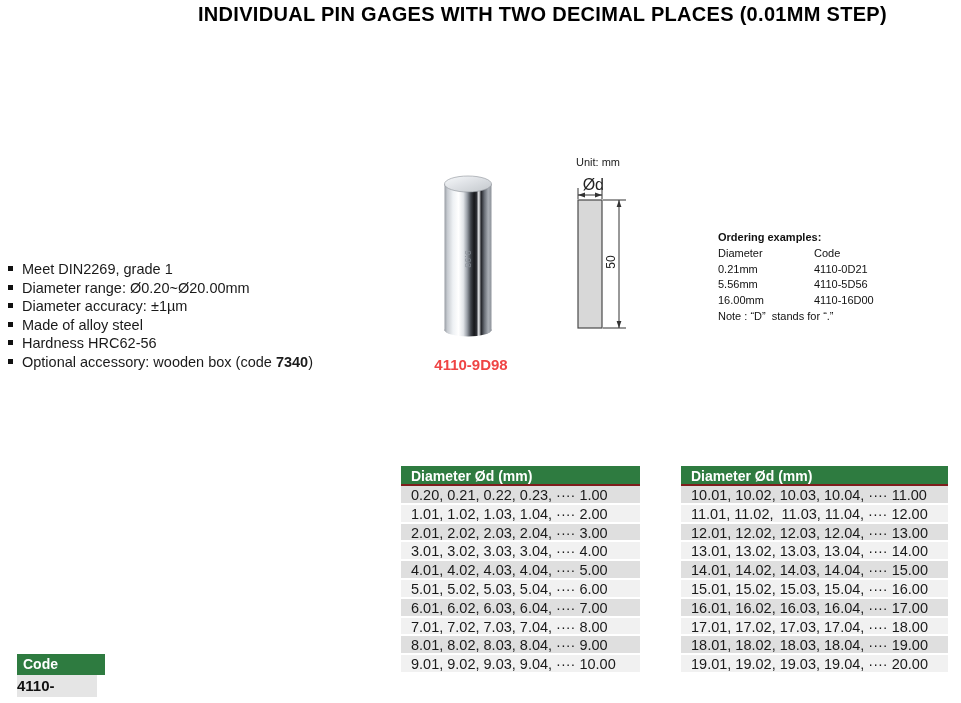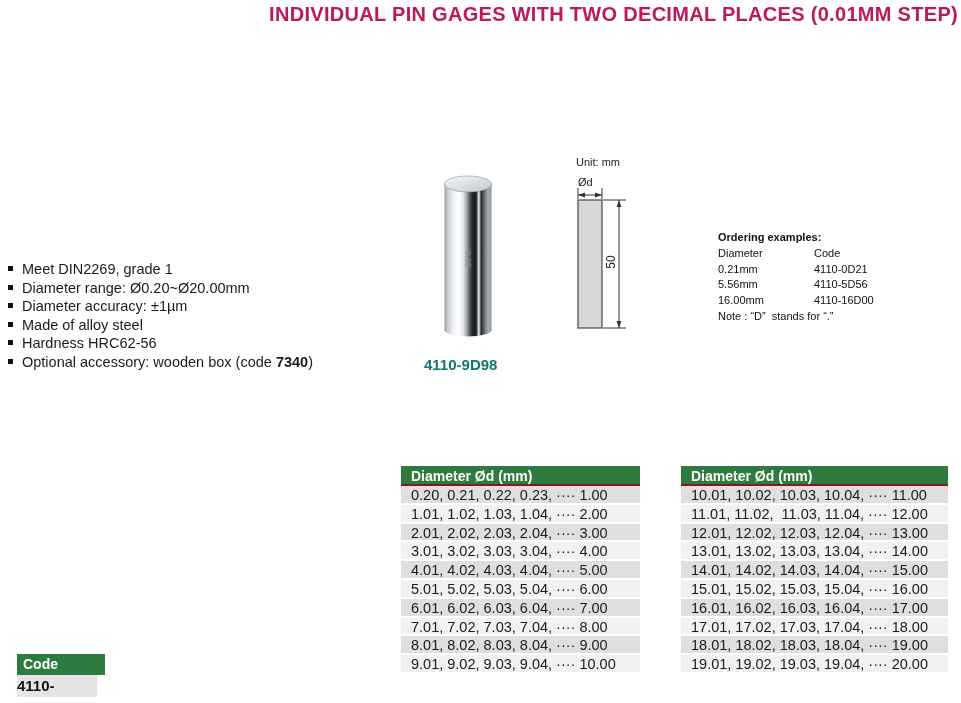--- a/index.html
+++ b/index.html
@@ -1,36 +1,36 @@
 <!DOCTYPE html>
 <html style="--green: #2e7b40; --row-dark: #dfdfdf; --row-light: #f1f1f1;"><head>
 <meta charset="utf-8">
 <style>
   html,body{margin:0;padding:0;background:#fff;}
   .page{position:relative;width:961px;height:703px;background:#fff;overflow:hidden;
         font-family:"Liberation Sans","DejaVu Sans",sans-serif;color:#1a1a1a;}
 
   
-  .title{position:absolute;left:198px;top:3px;width:760px;text-align:right;
-         font-size:20px;font-weight:bold;letter-spacing:.3px;color:#be185d;}
+  .title{position:absolute;left:198px;top:3px;width:760px;text-align:left;
+         font-size:20px;font-weight:bold;letter-spacing:.3px;color:#000000;}
 
   
   .features{position:absolute;left:8px;top:260px;list-style:none;margin:0;padding:0;}
   .features li{font-size:14.5px;line-height:18.6px;white-space:pre;}
   .blt{display:inline-block;width:5px;height:5px;background:#111;margin-right:9px;vertical-align:3px;}
 
   
   .pin-svg{position:absolute;left:443px;top:174px;}
-  .pin-label{position:absolute;left:424px;top:356px;width:94px;
-             font-size:15px;font-weight:bold;color:#0f766e;}
+  .pin-label{position:absolute;left:424px;top:356px;width:94px;text-align:center;
+             font-size:15px;font-weight:bold;color:#ef4444;}
 
   
   .draw-svg{position:absolute;left:555px;top:150px;}
   .unit-label{position:absolute;left:576px;top:156px;font-size:11px;color:#222;}
-  .wd-label{position:absolute;left:578px;top:176px;width:26px;text-align:left;font-size:11px;color:#222;}
+  .wd-label{position:absolute;left:578px;top:176px;width:26px;text-align:right;font-size:16px;color:#222;}
   .ht-label{position:absolute;left:597px;top:255px;width:28px;height:14px;text-align:center;
             font-size:12px;color:#222;transform:rotate(-90deg);}
 
   
   .ordering{position:absolute;left:718px;top:230px;font-size:11px;line-height:15.8px;color:#111;}
   .ord-head{font-weight:bold;}
   .ord-row{display:flex;}
   .ord-c1{width:96px;}
   .ord-note{white-space:pre;}
 

